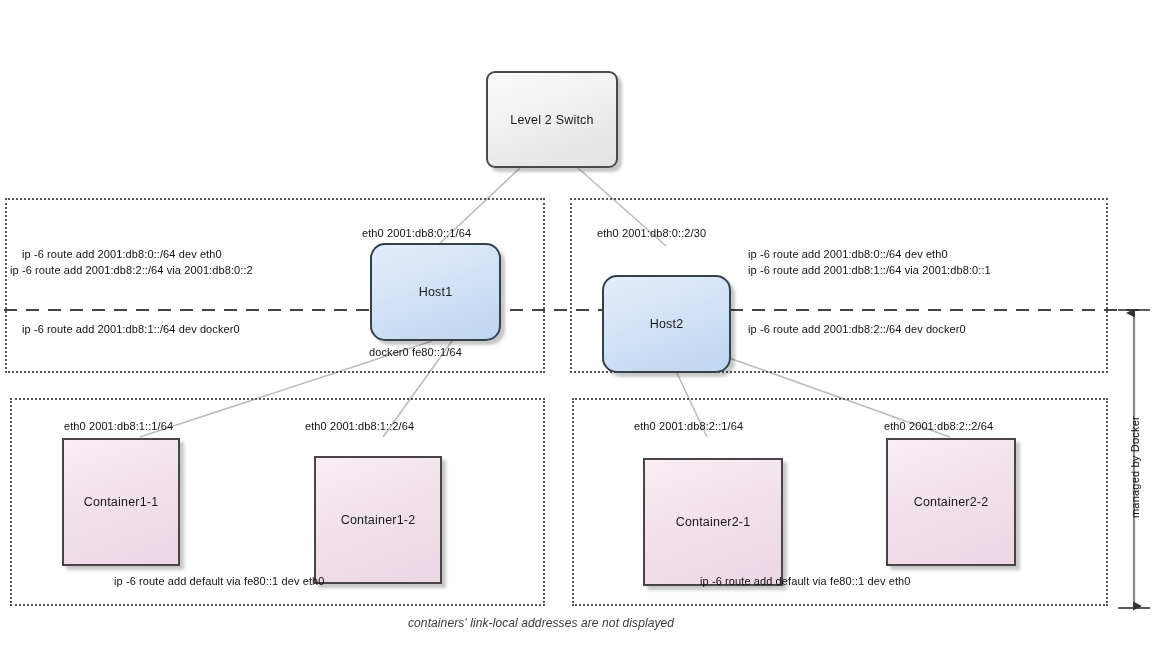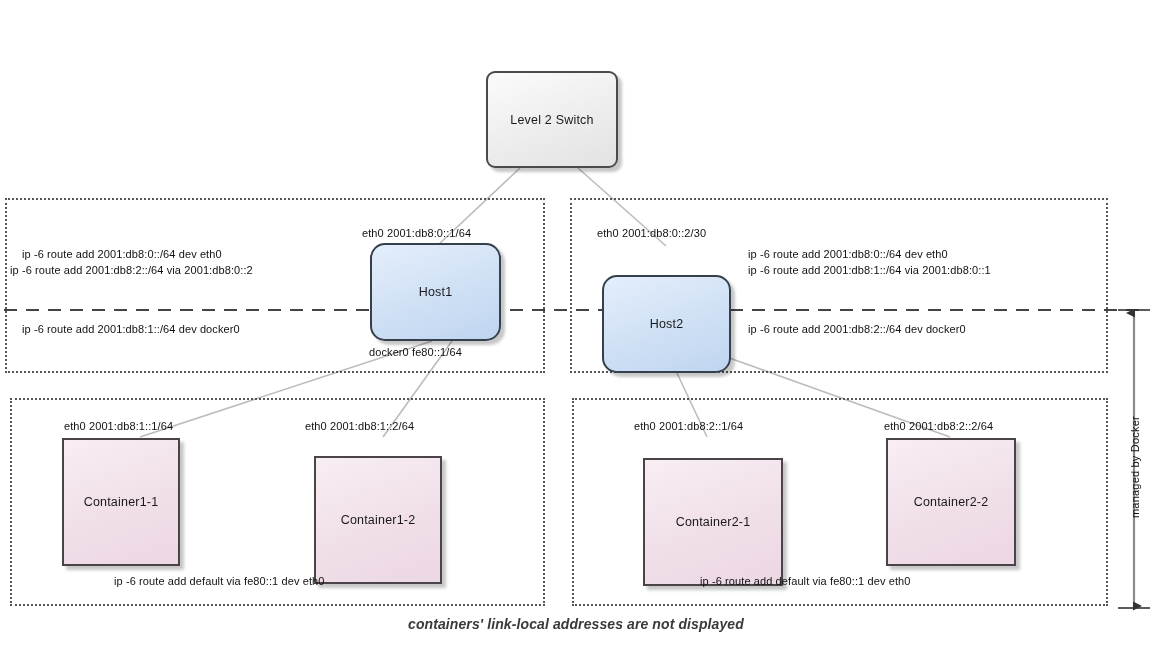--- a/index.html
+++ b/index.html
@@ -69,23 +69,23 @@
     color: #111111;
     white-space: nowrap;
     line-height: 15px;
     letter-spacing: 0.1px;
   }
   .lbl.cmd {
     line-height: 16px;
   }
   .caption-italic {
     position: absolute;
-    font-size: 14px;
+    font-size: 12px;
     font-style: italic;
-    font-weight: bold;
+    font-weight: normal;
     color: #3a3a3a;
     white-space: nowrap;
     letter-spacing: 0.1px;
   }
 
   
   .vert-label {
     position: absolute;
     font-size: 11px;
     color: #111111;

